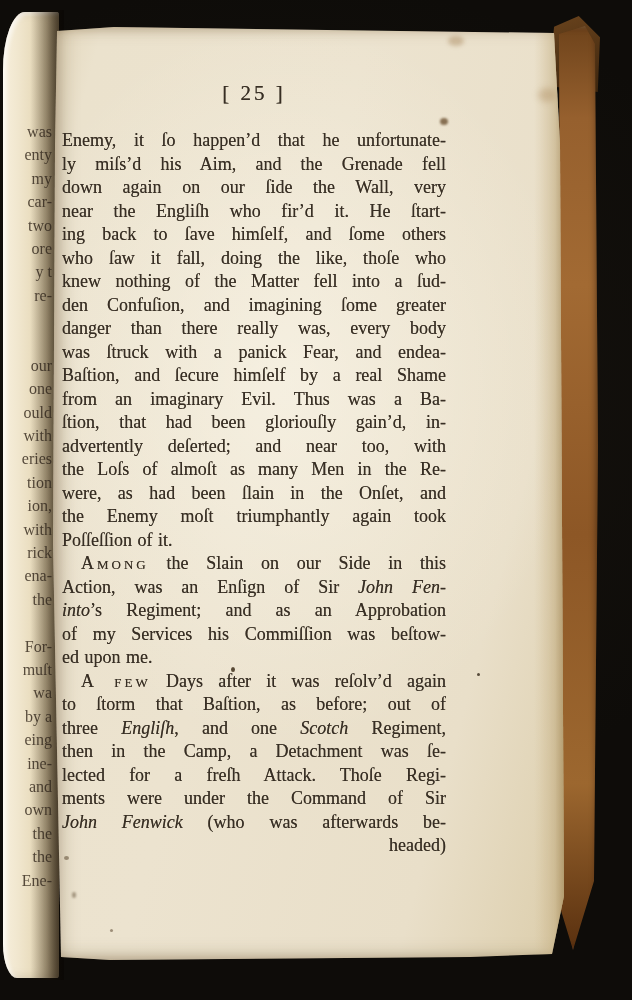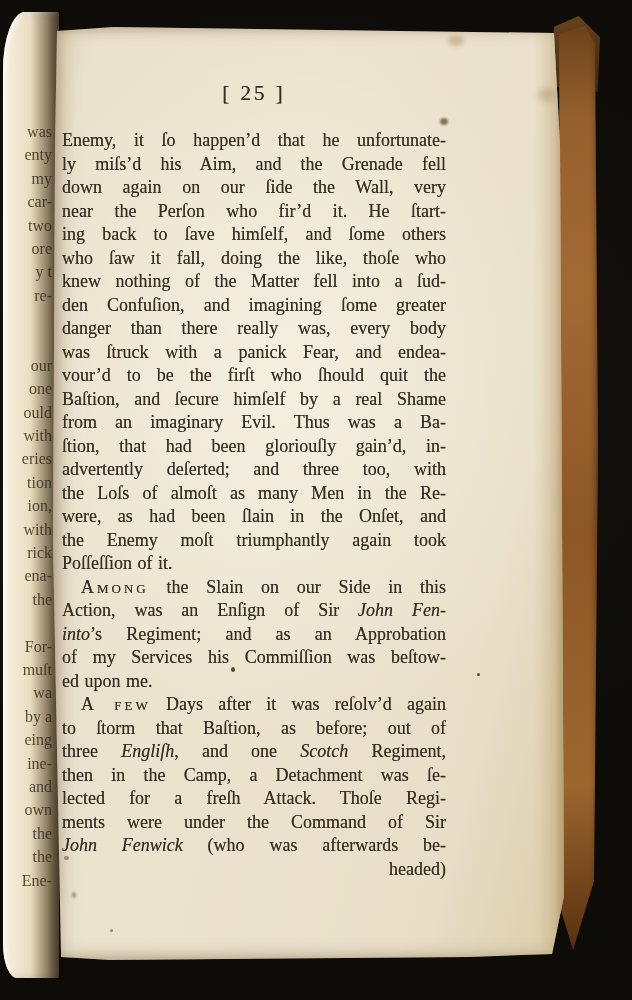--- a/index.html
+++ b/index.html
@@ -146,32 +146,31 @@
 
   <div class="book-page">
     <div class="fore-edge-band"></div>
 
     <div class="page-header">[ 25 ]</div>
 
     <div class="text-lines" id="text-lines">
         <div class="line"><span class="">Enemy, it ſo happen’d that he unfortunate-</span></div>
         <div class="line"><span class="">ly miſs’d his Aim, and the Grenade fell</span></div>
         <div class="line"><span class="">down again on our ſide the Wall, very</span></div>
-        <div class="line"><span class="">near the Perſon who fir’d it.  He ſtart-</span></div>
+        <div class="line"><span class="">near the Engliſh who fir’d it.  He ſtart-</span></div>
         <div class="line"><span class="">ing back to ſave himſelf, and ſome others</span></div>
         <div class="line"><span class="">who ſaw it fall, doing the like, thoſe who</span></div>
         <div class="line"><span class="">knew nothing of the Matter fell into a ſud-</span></div>
         <div class="line"><span class="">den Confuſion, and imagining ſome greater</span></div>
         <div class="line"><span class="">danger than there really was, every body</span></div>
         <div class="line"><span class="">was ſtruck with a panick Fear, and endea-</span></div>
-        <div class="line"><span class="">vour’d to be the firſt who ſhould quit the</span></div>
         <div class="line"><span class="">Baſtion, and ſecure himſelf by a real Shame</span></div>
         <div class="line"><span class="">from an imaginary Evil.  Thus was a Ba-</span></div>
         <div class="line"><span class="">ſtion, that had been gloriouſly gain’d, in-</span></div>
-        <div class="line"><span class="">advertently deſerted; and three too, with</span></div>
+        <div class="line"><span class="">advertently deſerted; and near too, with</span></div>
         <div class="line"><span class="">the Loſs of almoſt as many Men in the Re-</span></div>
         <div class="line"><span class="">were, as had been ſlain in the Onſet, and</span></div>
         <div class="line"><span class="">the Enemy moſt triumphantly again took</span></div>
         <div class="line align-l"><span class="">Poſſeſſion of it.</span></div>
         <div class="line indent"><span class="seg-sc">Among</span><span class=""> the Slain on our Side in this</span></div>
         <div class="line"><span class="">Action, was an Enſign of Sir </span><span class="seg-i ">John Fen-</span></div>
         <div class="line"><span class="seg-i ">into</span><span class="">’s Regiment; and as an Approbation</span></div>
         <div class="line"><span class="">of my Services his Commiſſion was beſtow-</span></div>
         <div class="line align-l"><span class="">ed upon me.</span></div>
         <div class="line indent"><span class="seg-sc">A few</span><span class=""> Days after it was reſolv’d again</span></div>

